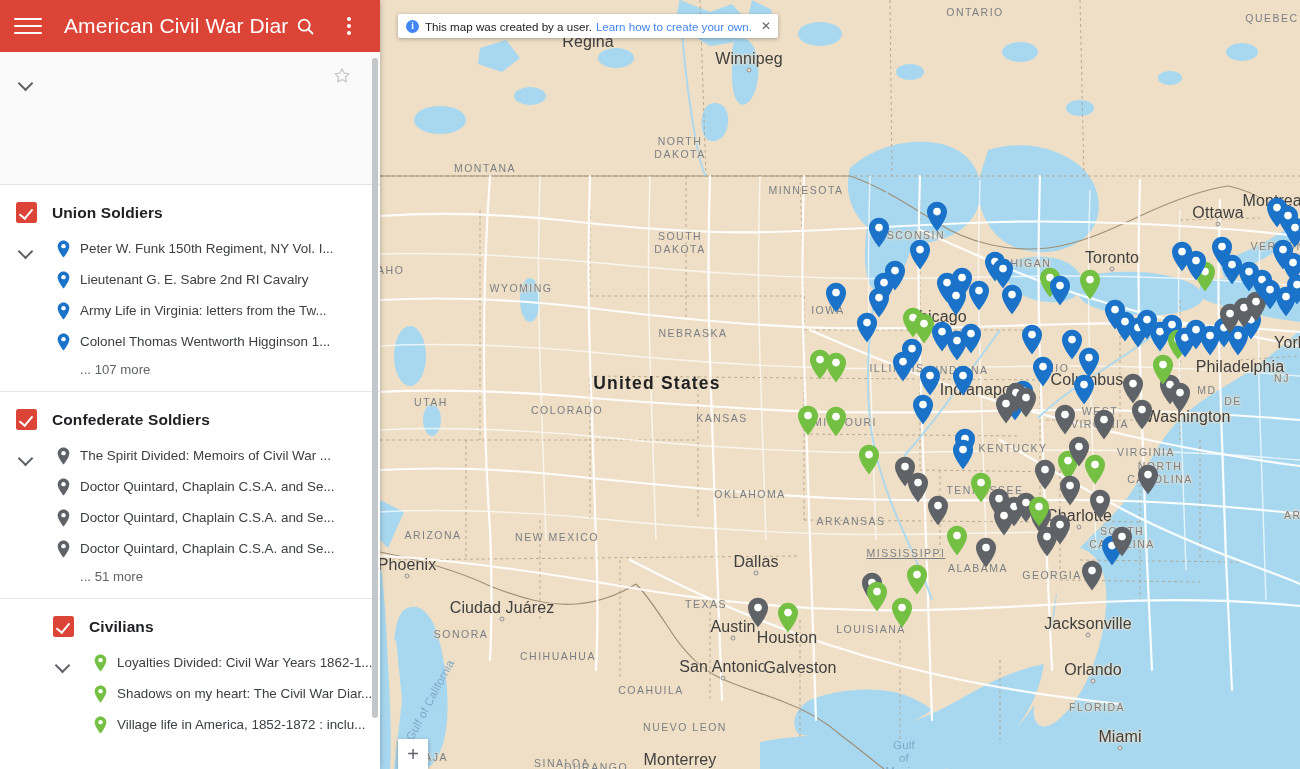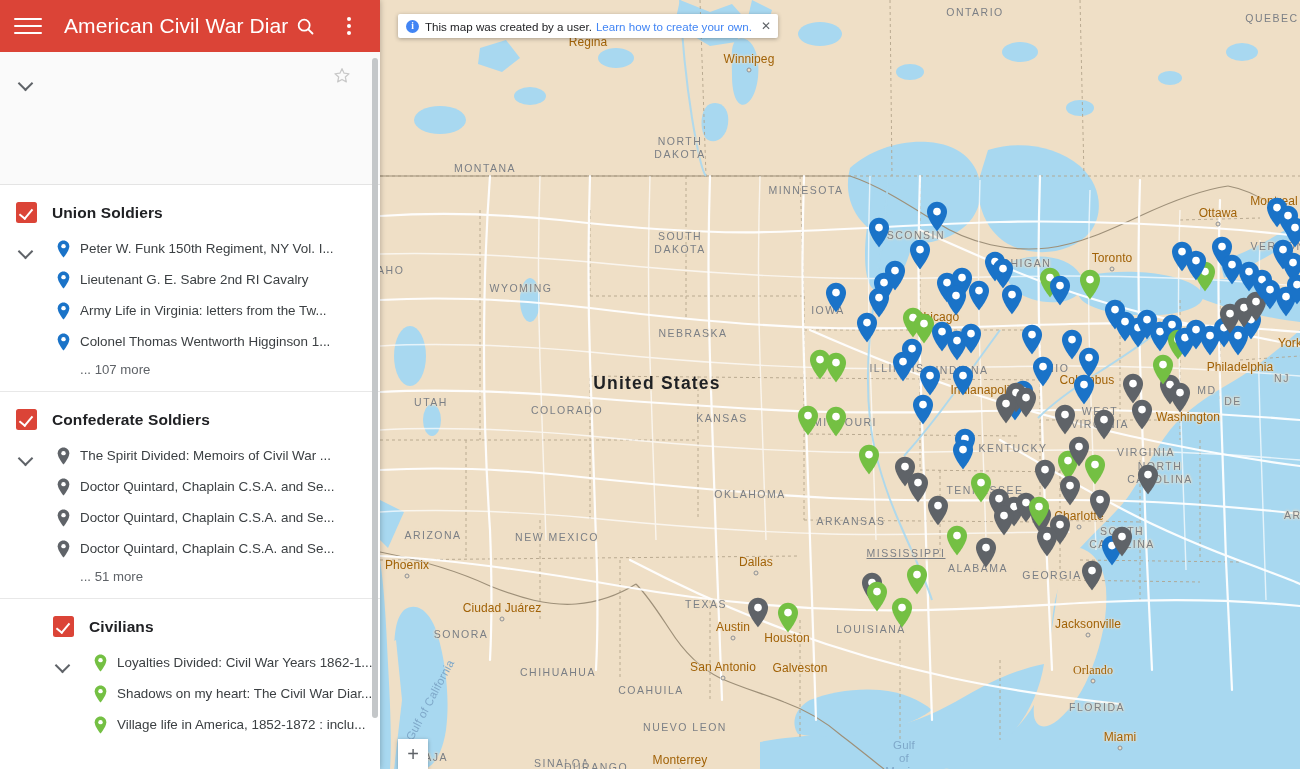--- a/index.html
+++ b/index.html
@@ -217,21 +217,21 @@
     color: #7b7f85;
     font-size: 10.5px;
     letter-spacing: 1.5px;
     white-space: nowrap;
     text-shadow: 0 0 3px #efdfc6, 0 0 3px #efdfc6, 0 0 2px #efdfc6;
     pointer-events: none;
     transform: translate(-50%, -50%);
     text-align: center;
   }
   .lbl.city {
-    letter-spacing: .1px; font-size: 12px; color:#a16207;
+    letter-spacing: .1px; font-size: 16px; color:#404040;
   }
   .lbl.water {
     color: #7fa8c9; letter-spacing: .2px; font-size: 11.5px;
     text-shadow: none;
   }
   .lbl.country {
     color: #1f2124; font-size: 17.5px; font-weight: bold; letter-spacing: 1.2px;
   }
   .lbl.two { line-height: 13px; }
 
@@ -654,21 +654,21 @@
         <div class="lbl " style="left: 448px; top: 310px;">IOWA</div>
         <div class="lbl two" style="left: 720px; top: 418px;">WEST<br>VIRGINIA</div>
         <div class="lbl " style="left: 766px; top: 452px;">VIRGINIA</div>
         <div class="lbl two" style="left: 780px; top: 473px;">NORTH<br>CAROLINA</div>
         <div class="lbl two" style="left: 742px; top: 538px;">SOUTH<br>CAROLINA</div>
         <div class="lbl " style="left: 902px; top: 246px;">VERMONT</div>
         <div class="lbl " style="left: 882px; top: 378px; padding-left: 40px;">NJ</div>
         <div class="lbl " style="left: 853px; top: 401px;">DE</div>
         <div class="lbl " style="left: 827px; top: 390px;">MD</div>
         <div class="lbl " style="left: 81px; top: 634px;">SONORA</div>
-        <div class="lbl " style="left: 178px; top: 672px;">CHIHUAHUA</div>
+        <div class="lbl " style="left: 178px; top: 656px;">CHIHUAHUA</div>
         <div class="lbl " style="left: 271px; top: 690px;">COAHUILA</div>
         <div class="lbl " style="left: 305px; top: 727px;">NUEVO LEON</div>
         <div class="lbl " style="left: 182px; top: 763px;">SINALOA</div>
         <div class="lbl " style="left: 216px; top: 767px;">DURANGO</div>
         <div class="lbl " style="left: 52px; top: 757px;">BAJA</div>
         <div class="lbl " style="left: 4px; top: 270px;">IDAHO</div>
         <div class="lbl " style="left: 917px; top: 515px;">ARK</div>
         <div class="lbl water two" style="left: 524px; top: 758px;">Gulf<br>of<br>Mexico</div>
         <div class="lbl water" style="left: 50px; top: 700px; transform: translate(-50%, -50%) rotate(-62deg);">Gulf of California</div>
         <div class="lbl city" style="left: 369px; top: 59px;">Winnipeg</div>
@@ -688,21 +688,21 @@
         <div class="lbl city" style="left: 353px; top: 627px;">Austin</div>
         <div class="citydot" style="left: 353px; top: 638px;"></div>
         <div class="lbl city" style="left: 407px; top: 638px;">Houston</div>
         <div class="lbl city" style="left: 343px; top: 667px;">San Antonio</div>
         <div class="citydot" style="left: 343px; top: 678px;"></div>
         <div class="lbl city" style="left: 420px; top: 668px;">Galveston</div>
         <div class="lbl city" style="left: 300px; top: 760px;">Monterrey</div>
         <div class="citydot" style="left: 300px; top: 771px;"></div>
         <div class="lbl city" style="left: 708px; top: 624px;">Jacksonville</div>
         <div class="citydot" style="left: 708px; top: 635px;"></div>
-        <div class="lbl city" style="left: 713px; top: 670px; font-family: Liberation Serif, serif;">Orlando</div>
+        <div class="lbl city" style="left: 713px; top: 670px;">Orlando</div>
         <div class="citydot" style="left: 713px; top: 681px;"></div>
         <div class="lbl city" style="left: 740px; top: 737px;">Miami</div>
         <div class="citydot" style="left: 740px; top: 748px;"></div>
         <div class="lbl city" style="left: 699px; top: 516px;">Charlotte</div>
         <div class="citydot" style="left: 699px; top: 527px;"></div>
         <div class="lbl city" style="left: 557px; top: 317px;">Chicago</div>
         <div class="citydot" style="left: 557px; top: 328px;"></div>
         <div class="lbl city" style="left: 603px; top: 390px;">Indianapolis</div>
         <div class="lbl city" style="left: 707px; top: 380px;">Columbus</div>
         <div class="citydot" style="left: 707px; top: 391px;"></div>

